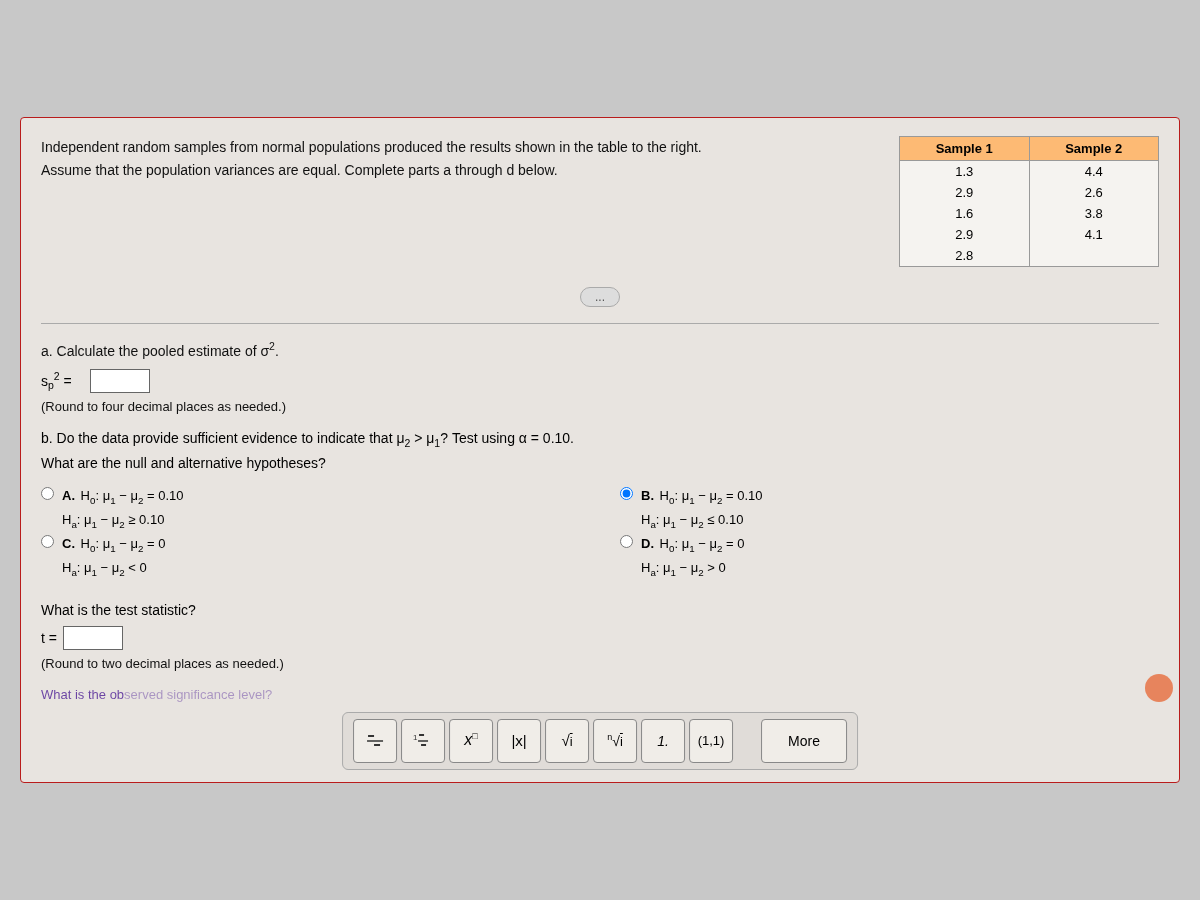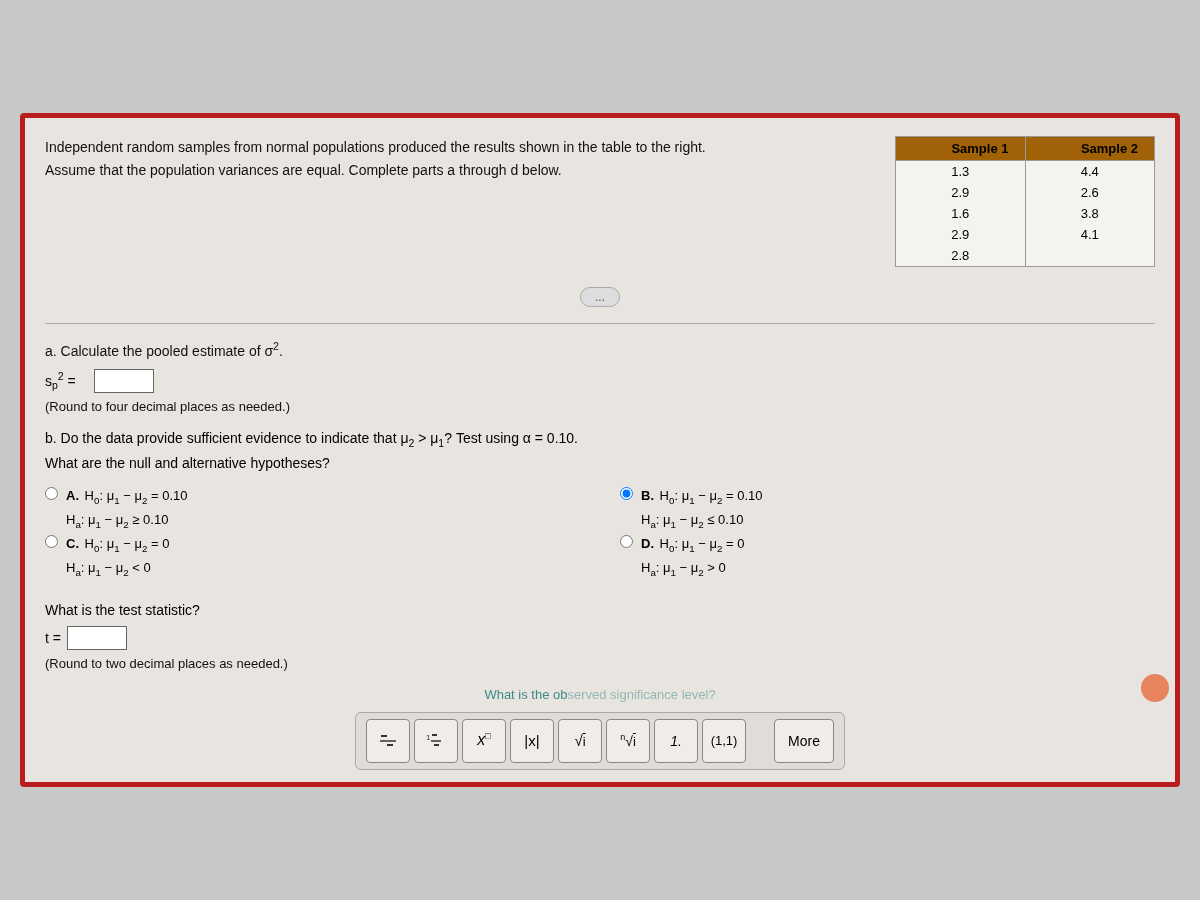--- a/index.html
+++ b/index.html
@@ -8,21 +8,21 @@
       background: #c8c8c8;
       display: flex;
       justify-content: center;
       align-items: center;
       min-height: 100vh;
       padding: 10px;
     }
     .main-container {
       width: 1160px;
       background: #e8e4e0;
-      border: 5px solid #b91c1c;
+      border: 1px solid #b91c1c;
       border-radius: 4px;
       position: relative;
       padding: 18px 20px 80px 20px;
     }
     .top-section {
       display: flex;
       justify-content: space-between;
       align-items: flex-start;
       margin-bottom: 20px;
     }
@@ -35,26 +35,26 @@
     .table-container {
       border: 1px solid #999;
       background: #f5f3f0;
       min-width: 260px;
     }
     .table-container table {
       border-collapse: collapse;
       width: 100%;
     }
     .table-container table th {
-      background: #a16207;
+      background: #fdba74;
       border-bottom: 1px solid #999;
       padding: 4px 16px;
       font-size: 13px;
       font-weight: bold;
-      text-align: right;
+      text-align: center;
     }
     .table-container table td {
       padding: 3px 17px;
       font-size: 13px;
       text-align: center;
     }
     .table-container table th:first-child,
     .table-container table td:first-child {
       border-right: 1px solid #999;
     }
@@ -140,24 +140,23 @@
     }
     .t-input-row {
       display: flex;
       align-items: center;
       gap: 6px;
       margin-bottom: 6px;
       font-size: 14px;
     }
     .partial-text {
       font-size: 13px;
-      color: #0f766e;
+      color: #4c1d95;
       margin-top: 4px;
       opacity: 0.8;
-      text-align: center;
     }
     
     .math-toolbar {
       position: absolute;
       bottom: 12px;
       left: 50%;
       transform: translateX(-50%);
       display: flex;
       align-items: center;
       gap: 4px;
@@ -182,21 +181,21 @@
       min-width: 60px;
       height: 44px;
       border: 1px solid #888;
       background: #f0ede8;
       border-radius: 4px;
       cursor: pointer;
       display: flex;
       align-items: center;
       justify-content: center;
       font-size: 14px;
-      padding: 0 0;
+      padding: 0 26px;
       margin-left: 24px;
     }
     sup { font-size: 0.75em; vertical-align: super; }
     sub { font-size: 0.75em; vertical-align: sub; }
     .sp2 { font-size: 14px; }
     
     .scroll-ball {
       position: absolute;
       right: 6px;
       bottom: 80px;

